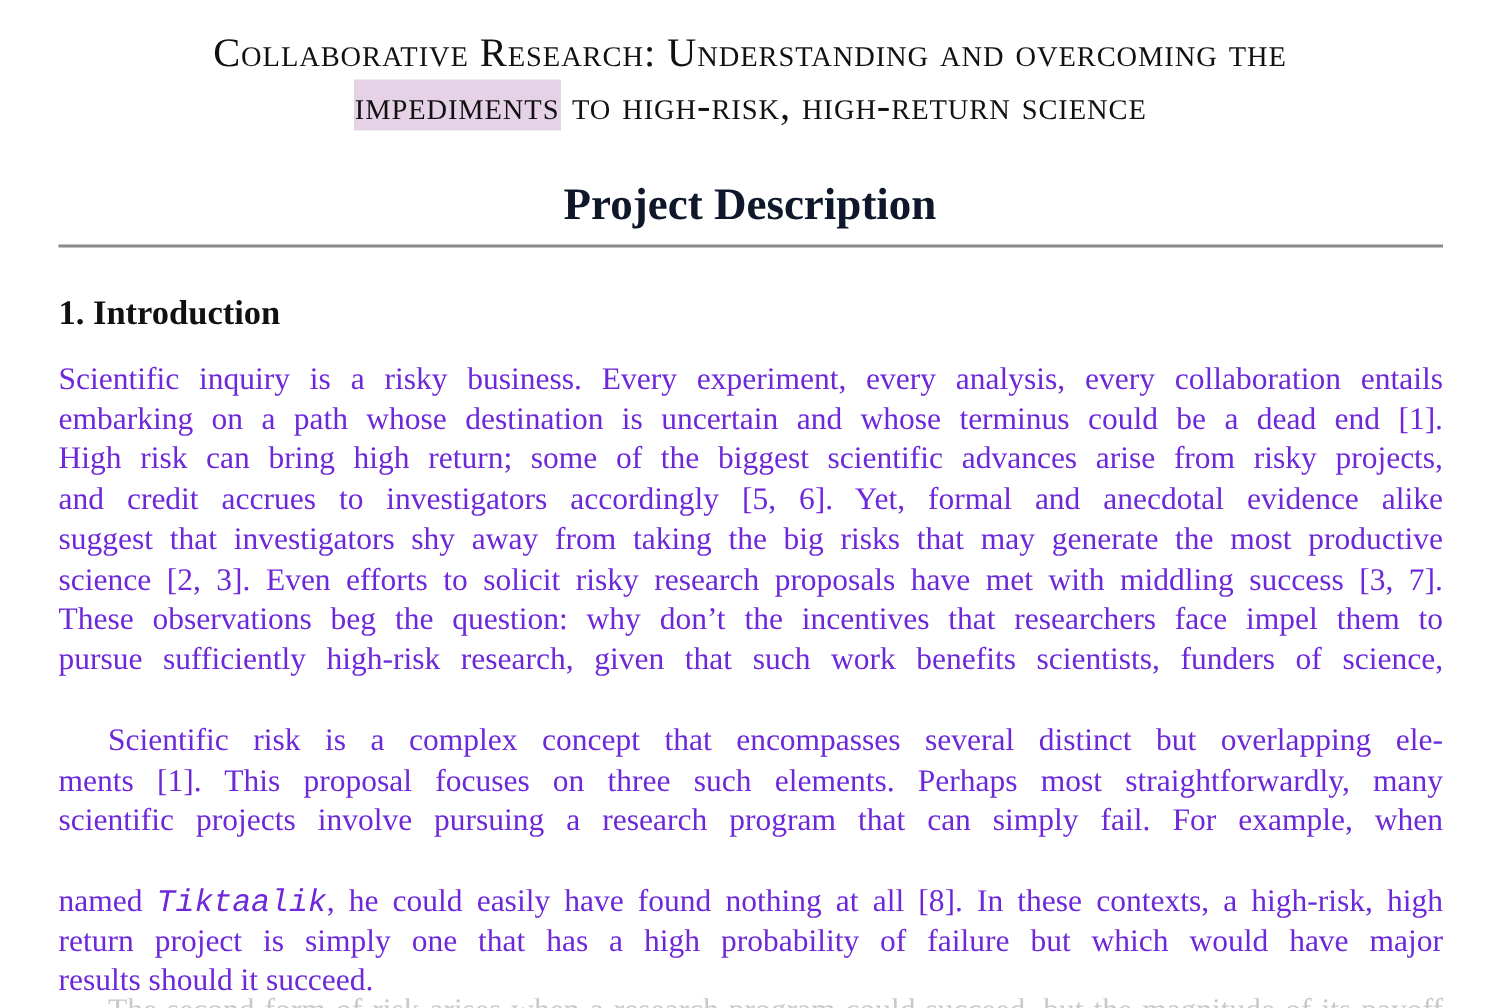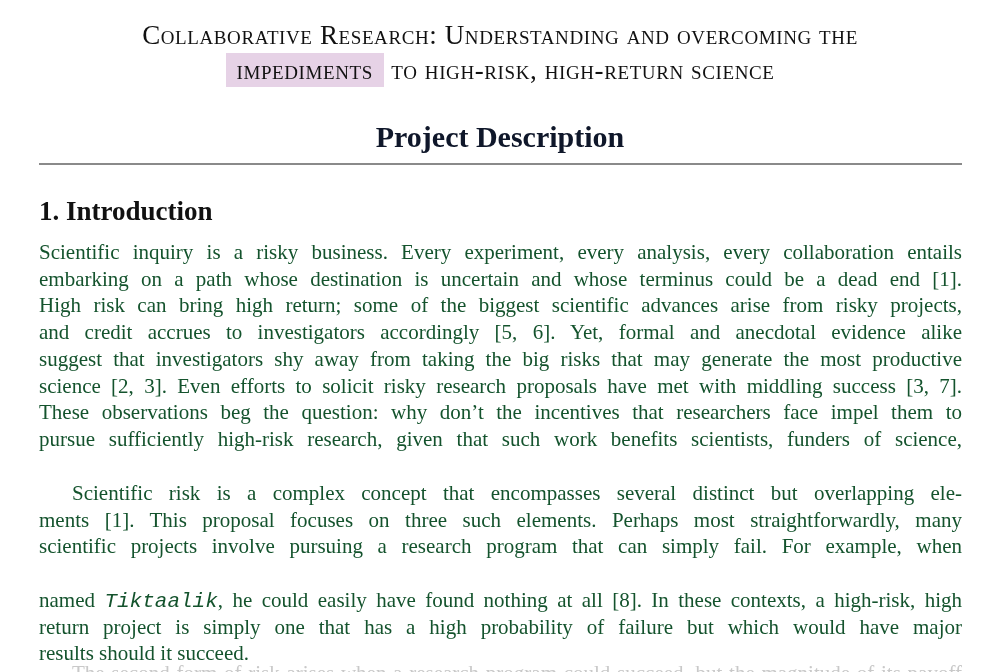--- a/index.html
+++ b/index.html
@@ -10,34 +10,34 @@
   }
   .page { position: absolute; left: 0; top: 0; width: 1000px; height: 672px; }
   .title {
     position: absolute; left: 0; width: 1000px; text-align: center;
     font-family: Liberation Serif, serif;
     font-variant: small-caps;
     font-size: 27px; letter-spacing: 0.6px; color: #111;
   }
   .title.l1 { top: 20px; }
   .title.l2 { top: 55px; }
-  .hl { background: #e6d2e6; padding: 2px 11px; }
+  .hl { background: #e6d2e6; padding: 2px 1px; }
   .heading {
     position: absolute; left: 0; width: 1000px; top: 120px; text-align: center;
     font-family: "Liberation Serif", serif; font-weight: bold; font-size: 30px; color: #0f172a;
   }
   .rule { position: absolute; left: 39px; width: 923px; top: 163px; height: 2px; background: #8a8a8a; }
   .section {
     position: absolute; left: 39px; top: 196px;
-    font-family: "Liberation Serif", serif; font-weight: bold; font-size: 27px; color: #111;
+    font-family: "Liberation Serif", serif; font-weight: bold; font-size: 23px; color: #111;
   }
   .line {
     position: absolute; left: 39px; width: 923px; height: 26px;
     font-family: "Liberation Serif", serif; font-size: 21px; line-height: 26px;
-    white-space: nowrap; text-align: justify; text-align-last: justify; color: #14532d;
+    white-space: nowrap; text-align: justify; text-align-last: justify; color: #6d28d9;
   }
   .line.last { text-align-last: left; }
   .line.indent { left: 72px; width: 890px; }
   .line.partial { color: #c9c9c9; height: 12px; overflow: hidden; }
   em { font-style: italic; font-family: Liberation Mono, monospace; }
 </style>
 </head>
 <body>
 
 <div class="page">

